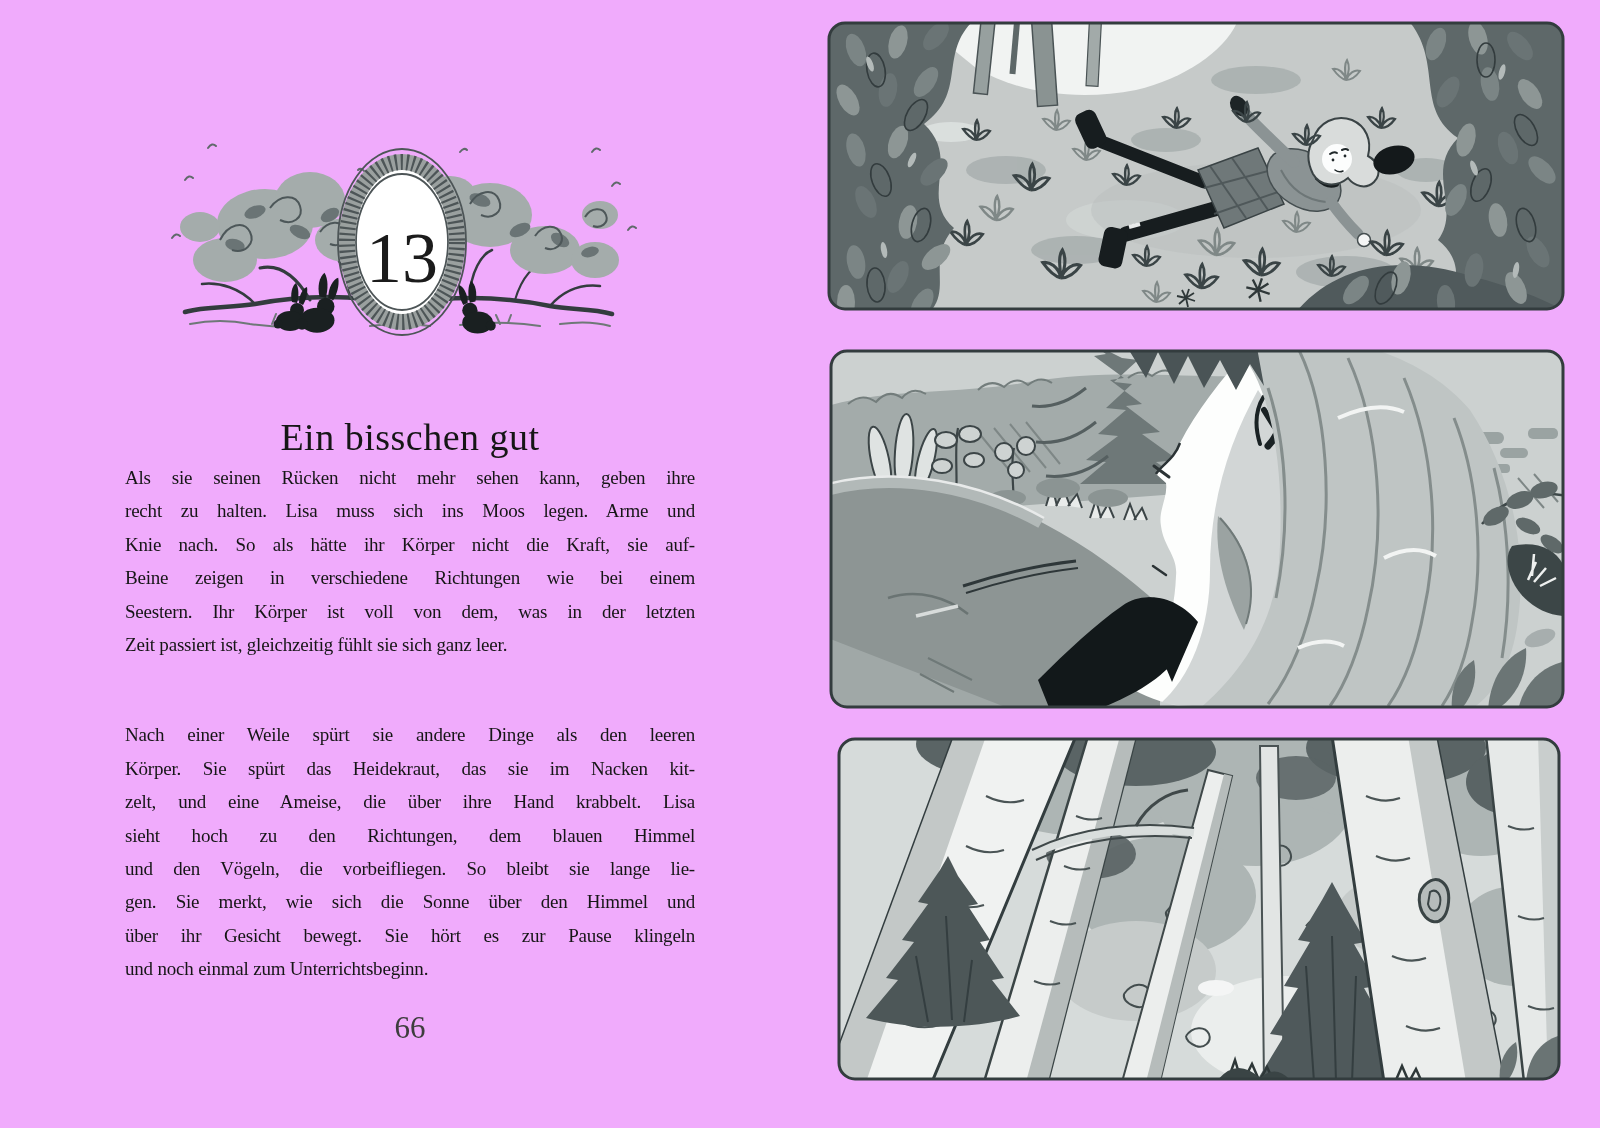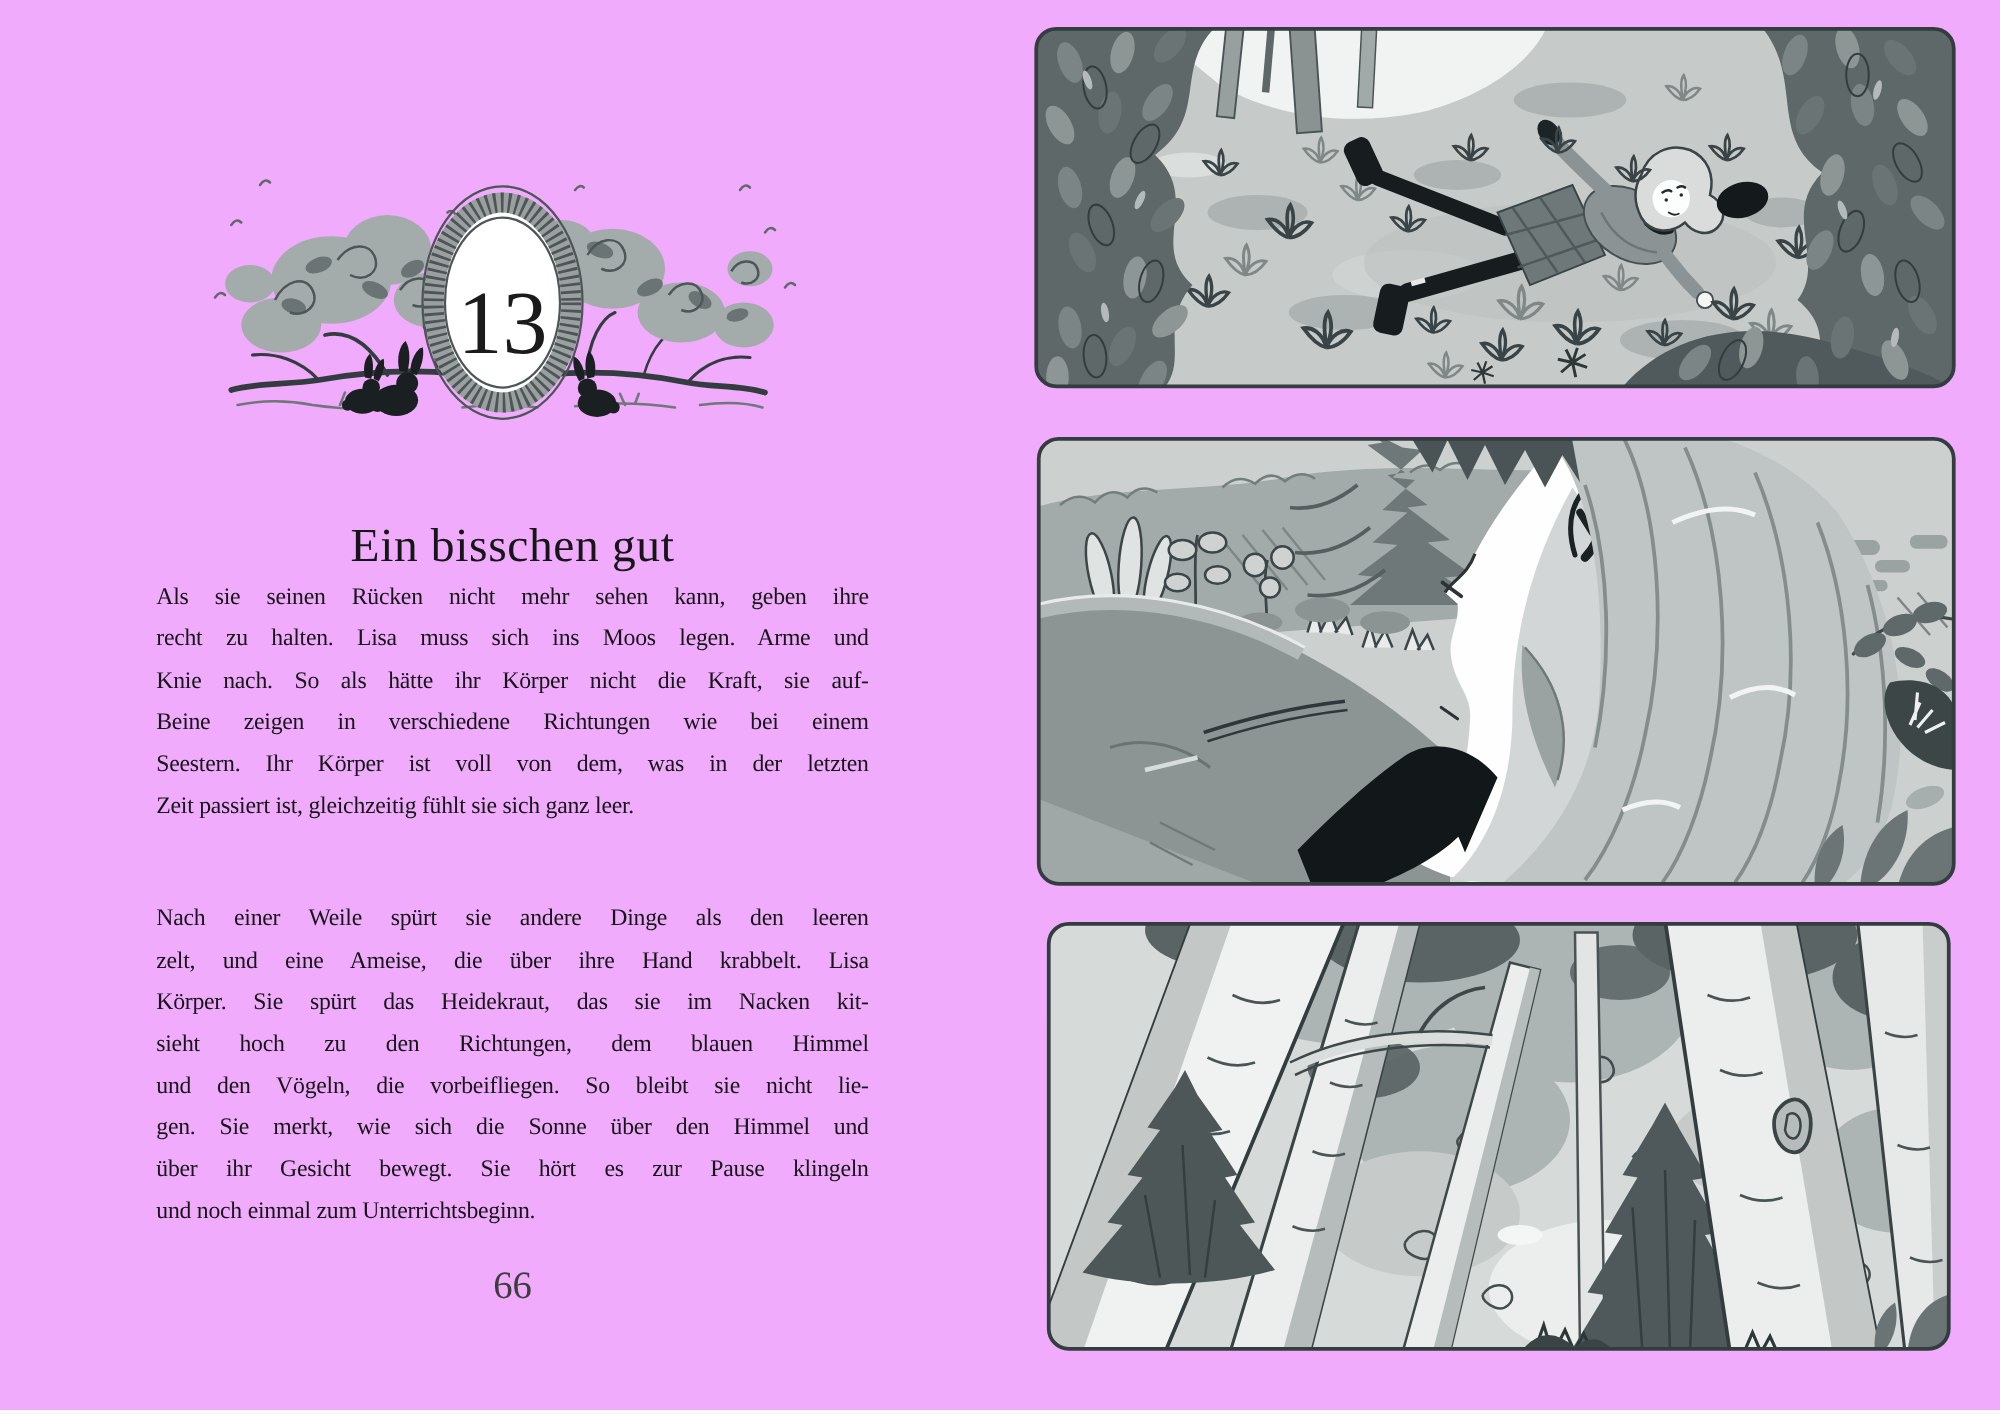--- a/index.html
+++ b/index.html
@@ -124,24 +124,24 @@
     <div>
       <div class="jline">Als sie seinen Rücken nicht mehr sehen kann, geben ihre</div>
       <div class="jline">recht zu halten. Lisa muss sich ins Moos legen. Arme und</div>
       <div class="jline">Knie nach. So als hätte ihr Körper nicht die Kraft, sie auf-</div>
       <div class="jline">Beine zeigen in verschiedene Richtungen wie bei einem</div>
       <div class="jline">Seestern. Ihr Körper ist voll von dem, was in der letzten</div>
       <div class="lline">Zeit passiert ist, gleichzeitig fühlt sie sich ganz leer.</div>
     </div>
     <div class="para2">
       <div class="jline">Nach einer Weile spürt sie andere Dinge als den leeren</div>
+      <div class="jline">Körper. Sie spürt das Heidekraut, das sie im Nacken kit-</div>
       <div class="jline">zelt, und eine Ameise, die über ihre Hand krabbelt. Lisa</div>
-      <div class="jline">Körper. Sie spürt das Heidekraut, das sie im Nacken kit-</div>
       <div class="jline">sieht hoch zu den Richtungen, dem blauen Himmel</div>
-      <div class="jline">und den Vögeln, die vorbeifliegen. So bleibt sie nicht lie-</div>
+      <div class="jline">und den Vögeln, die vorbeifliegen. So bleibt sie lange lie-</div>
       <div class="jline">gen. Sie merkt, wie sich die Sonne über den Himmel und</div>
       <div class="jline">über ihr Gesicht bewegt. Sie hört es zur Pause klingeln</div>
       <div class="lline">und noch einmal zum Unterrichtsbeginn.</div>
     </div>
   </div>
 
   <div class="abs" id="page-number">66</div>
 
   <div class="abs" id="panel-1">
     <svg width="740" height="292" viewBox="0 0 740 292">

